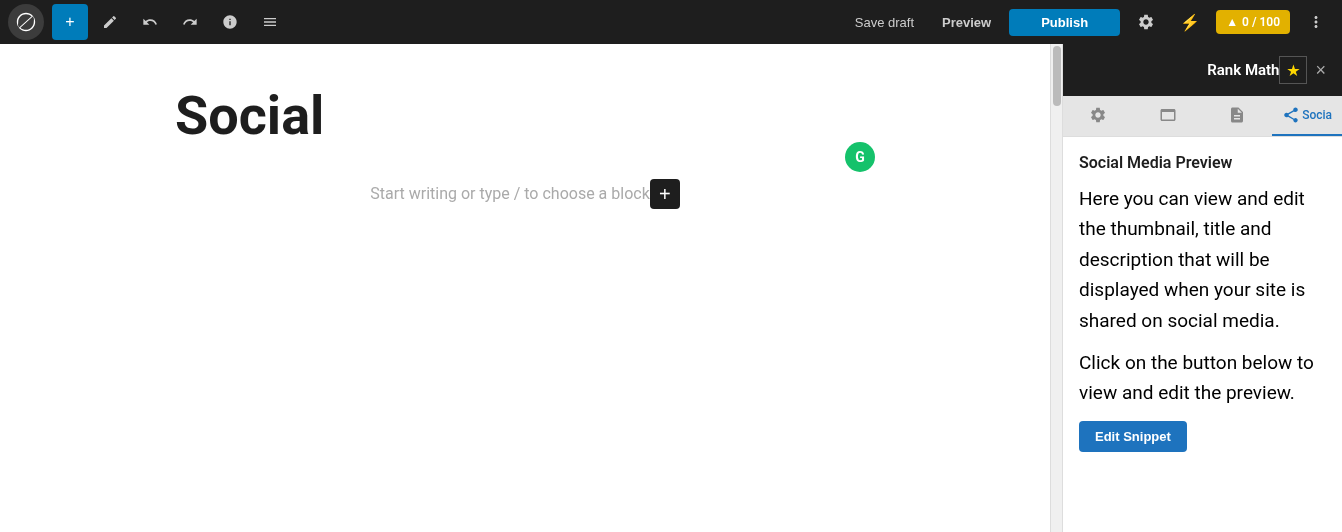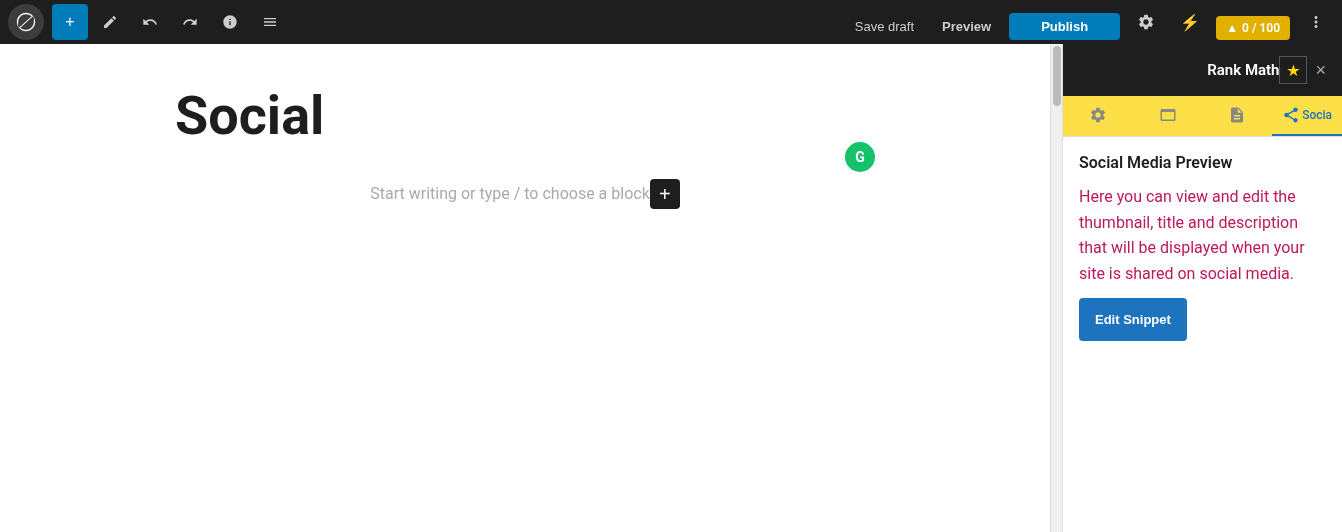--- a/index.html
+++ b/index.html
@@ -31,21 +31,21 @@
       background: none; border: none;
       color: #ccc;
       display: flex; align-items: center; justify-content: center;
       cursor: pointer;
       border-radius: 4px;
       font-size: 16px;
     }
     .toolbar-btn.active { background: #007cba; color: white; }
     .toolbar-spacer { flex: 1; }
     .toolbar-right {
-      display: flex; align-items: flex-end; gap: 8px;
+      display: flex; align-items: center; gap: 8px;
     }
     .save-draft-btn {
       background: none; border: none;
       color: #ccc; font-size: 13px;
       cursor: pointer; padding: 6px 10px;
       border-radius: 4px;
     }
     .preview-btn {
       background: none; border: none;
       color: #ccc; font-size: 13px;
@@ -192,21 +192,21 @@
       font-size: 16px;
     }
     .close-btn {
       background: none; border: none;
       color: #aaa; font-size: 18px;
       cursor: pointer;
     }
     .panel-tabs {
       display: flex;
       border-bottom: 1px solid #ddd;
-      background: #fde047;
+      background: #e5e5e5;
     }
     .panel-tab {
       flex: 1;
       padding: 10px 0;
       display: flex; align-items: center; justify-content: center;
       cursor: pointer;
       font-size: 18px;
       color: #888;
       border-bottom: 2px solid transparent;
     }
@@ -219,32 +219,32 @@
       overflow-y: auto;
       padding: 16px;
     }
     .social-preview-title {
       font-size: 16px;
       font-weight: 600;
       color: #1e1e1e;
       margin-bottom: 12px;
     }
     .social-preview-desc {
-      font-size: 16px;
-      color: #be185d;
+      font-size: 19px;
+      color: #000000;
       line-height: 1.6;
       margin-bottom: 12px;
     }
     .edit-snippet-btn {
       background: #1e73be;
       border: none;
       color: white;
       font-size: 13px;
       font-weight: 600;
-      padding: 14px 16px;
+      padding: 8px 16px;
       border-radius: 4px;
       cursor: pointer;
     }
   </style>
 </head>
 <body>
 
 <div class="toolbar">
 
   <div class="wp-logo">
@@ -368,16 +368,17 @@
         <svg width="18" height="18" viewBox="0 0 24 24" fill="currentColor">
             <path d="M18 16.08c-.76 0-1.44.3-1.96.77L8.91 12.7c.05-.23.09-.46.09-.7s-.04-.47-.09-.7l7.05-4.11c.54.5 1.25.81 2.04.81 1.66 0 3-1.34 3-3s-1.34-3-3-3-3 1.34-3 3c0 .24.04.47.09.7L8.04 9.81C7.5 9.31 6.79 9 6 9c-1.66 0-3 1.34-3 3s1.34 3 3 3c.79 0 1.5-.31 2.04-.81l7.12 4.16c-.05.21-.08.43-.08.65 0 1.61 1.31 2.92 2.92 2.92s2.92-1.31 2.92-2.92-1.31-2.92-2.92-2.92z"></path>
           </svg>
         <span style="font-size:12px; margin-left:2px; color:#1e73be; font-weight:500;">Socia</span>
       </div>
     </div>
 
     <div class="panel-body">
       <div class="social-preview-title">Social Media Preview</div>
       <p class="social-preview-desc">Here you can view and edit the thumbnail, title and description that will be displayed when your site is shared on social media.</p>
+      <p class="social-preview-desc">Click on the button below to view and edit the preview.</p>
       <button class="edit-snippet-btn">Edit Snippet</button>
     </div>
   </div>
 </div>
 
 </body></html>

